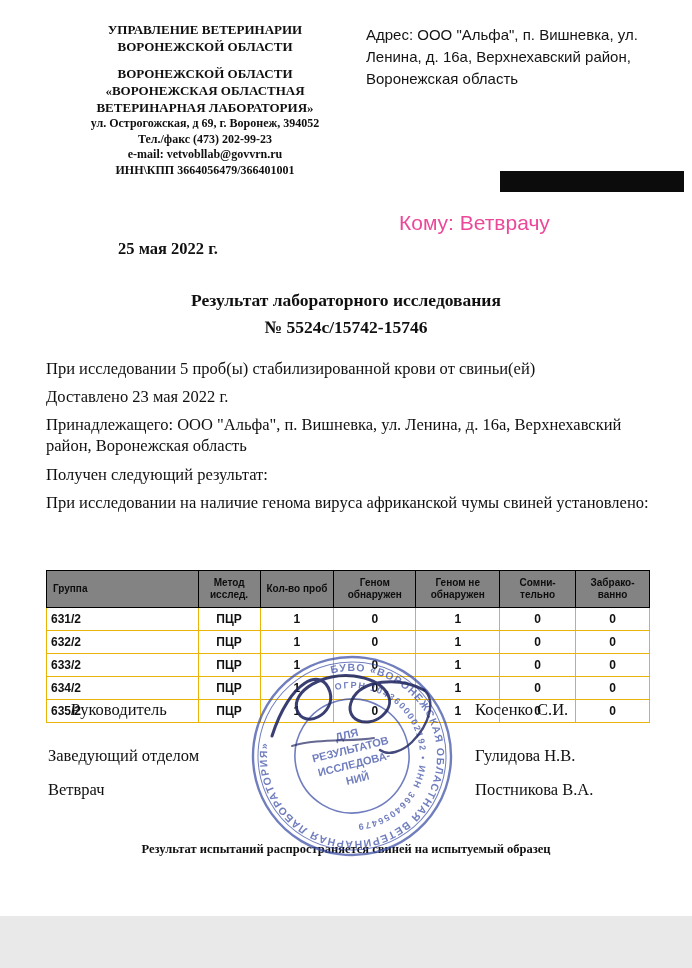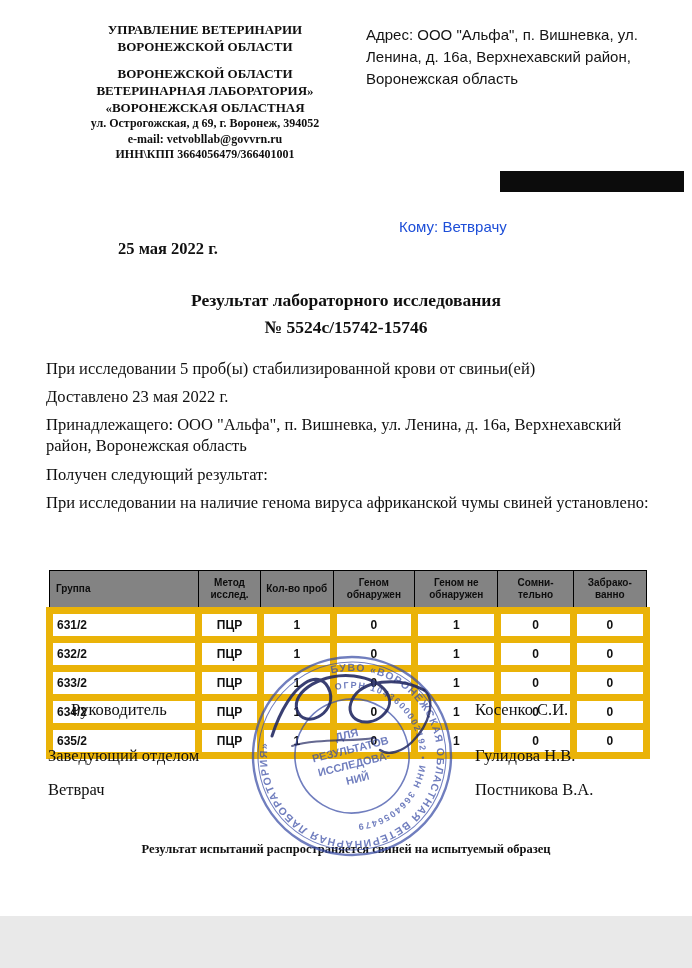--- a/index.html
+++ b/index.html
@@ -13,43 +13,43 @@
   .org-lg{font-size:13px;font-weight:bold;line-height:1.28;}
   .org-gap{height:11px;}
   .org-sm{font-size:12px;font-weight:bold;line-height:1.3;}
   
   .addr-block{
     position:absolute;left:366px;top:24px;width:300px;
     font-family:"Liberation Sans", sans-serif;font-size:15px;line-height:1.45;color:#141414;
   }
   .redaction{position:absolute;left:500px;top:171px;width:184px;height:21px;background:#0c0c0c;}
   .to-line{
-    position:absolute;left:399px;top:218px;
-    font-family:"Liberation Sans", sans-serif;font-size:15px;color:#1d4ed8;
+    position:absolute;left:399px;top:211px;
+    font-family:"Liberation Sans", sans-serif;font-size:21px;color:#ec4899;
   }
   
   .date-line{position:absolute;left:118px;top:239px;font-size:16.5px;font-weight:bold;}
   .doc-title{position:absolute;left:0;top:287px;width:100%;text-align:center;
     font-size:17.5px;font-weight:bold;line-height:1.55;}
   
   .body-text{position:absolute;left:46px;top:358px;width:606px;font-size:16.5px;line-height:1.32;}
   .body-text p{margin:0 0 7px 0;}
   .body-text .tight{margin-bottom:6px;}
   
   .result-table{
     position:absolute;left:46px;top:570px;width:604px;z-index:1;
     border-collapse:collapse;font-family:"Liberation Sans", sans-serif;
   }
   .result-table th{
     background:#838383;color:#0d0d0d;font-size:10px;font-weight:bold;
     border:1px solid #000;padding:3px 2px;line-height:1.25;height:30px;vertical-align:middle;
   }
   .result-table th.col-group{text-align:left;padding-left:6px;}
   .result-table td{
-    border:7px solid #eab308;font-size:12px;font-weight:bold;text-align:center;
+    border:1px solid #eab308;font-size:12px;font-weight:bold;text-align:center;
     height:20px;padding:1px 2px;background:#fff;
   }
   .result-table td.cell-group{text-align:left;padding-left:4px;}
   
   .sig-row{position:absolute;left:48px;width:600px;font-size:16.5px;z-index:2;}
   .sig-row .sig-name{position:absolute;left:427px;top:0;}
   .sig-1{top:700px;padding-left:23px;} .sig-2{top:746px;} .sig-3{top:780px;}
   
   .stamp-svg{position:absolute;left:246px;top:650px;width:212px;height:212px;z-index:5;}
   .ink-svg{position:absolute;left:262px;top:658px;width:200px;height:115px;z-index:6;}
@@ -62,23 +62,24 @@
 </head>
 <body>
 
 <div class="page">
 
   <div class="org-block">
     <div class="org-lg">УПРАВЛЕНИЕ ВЕТЕРИНАРИИ</div>
     <div class="org-lg">ВОРОНЕЖСКОЙ ОБЛАСТИ</div>
     <div class="org-gap"></div>
     <div class="org-lg">ВОРОНЕЖСКОЙ ОБЛАСТИ</div>
+    <div class="org-lg">«ВОРОНЕЖСКАЯ ОБЛАСТНАЯ</div>
     <div class="org-lg">ВЕТЕРИНАРНАЯ ЛАБОРАТОРИЯ»</div>
-    <div class="org-lg">«ВОРОНЕЖСКАЯ ОБЛАСТНАЯ</div>
     <div class="org-sm">ул. Острогожская, д 69, г. Воронеж, 394052</div>
+    <div class="org-sm">Тел./факс  (473) 202-99-23</div>
     <div class="org-sm">e-mail: vetvobllab@govvrn.ru</div>
     <div class="org-sm">ИНН\КПП 3664056479/366401001</div>
   </div>
 
   <div class="addr-block">Адрес: ООО "Альфа", п. Вишневка, ул. Ленина, д. 16а, Верхнехавский район, Воронежская область</div>
   <div class="redaction"></div>
   <div class="to-line">Кому: Ветврачу</div>
 
   <div class="date-line">25 мая 2022 г.</div>
   <div class="doc-title">

